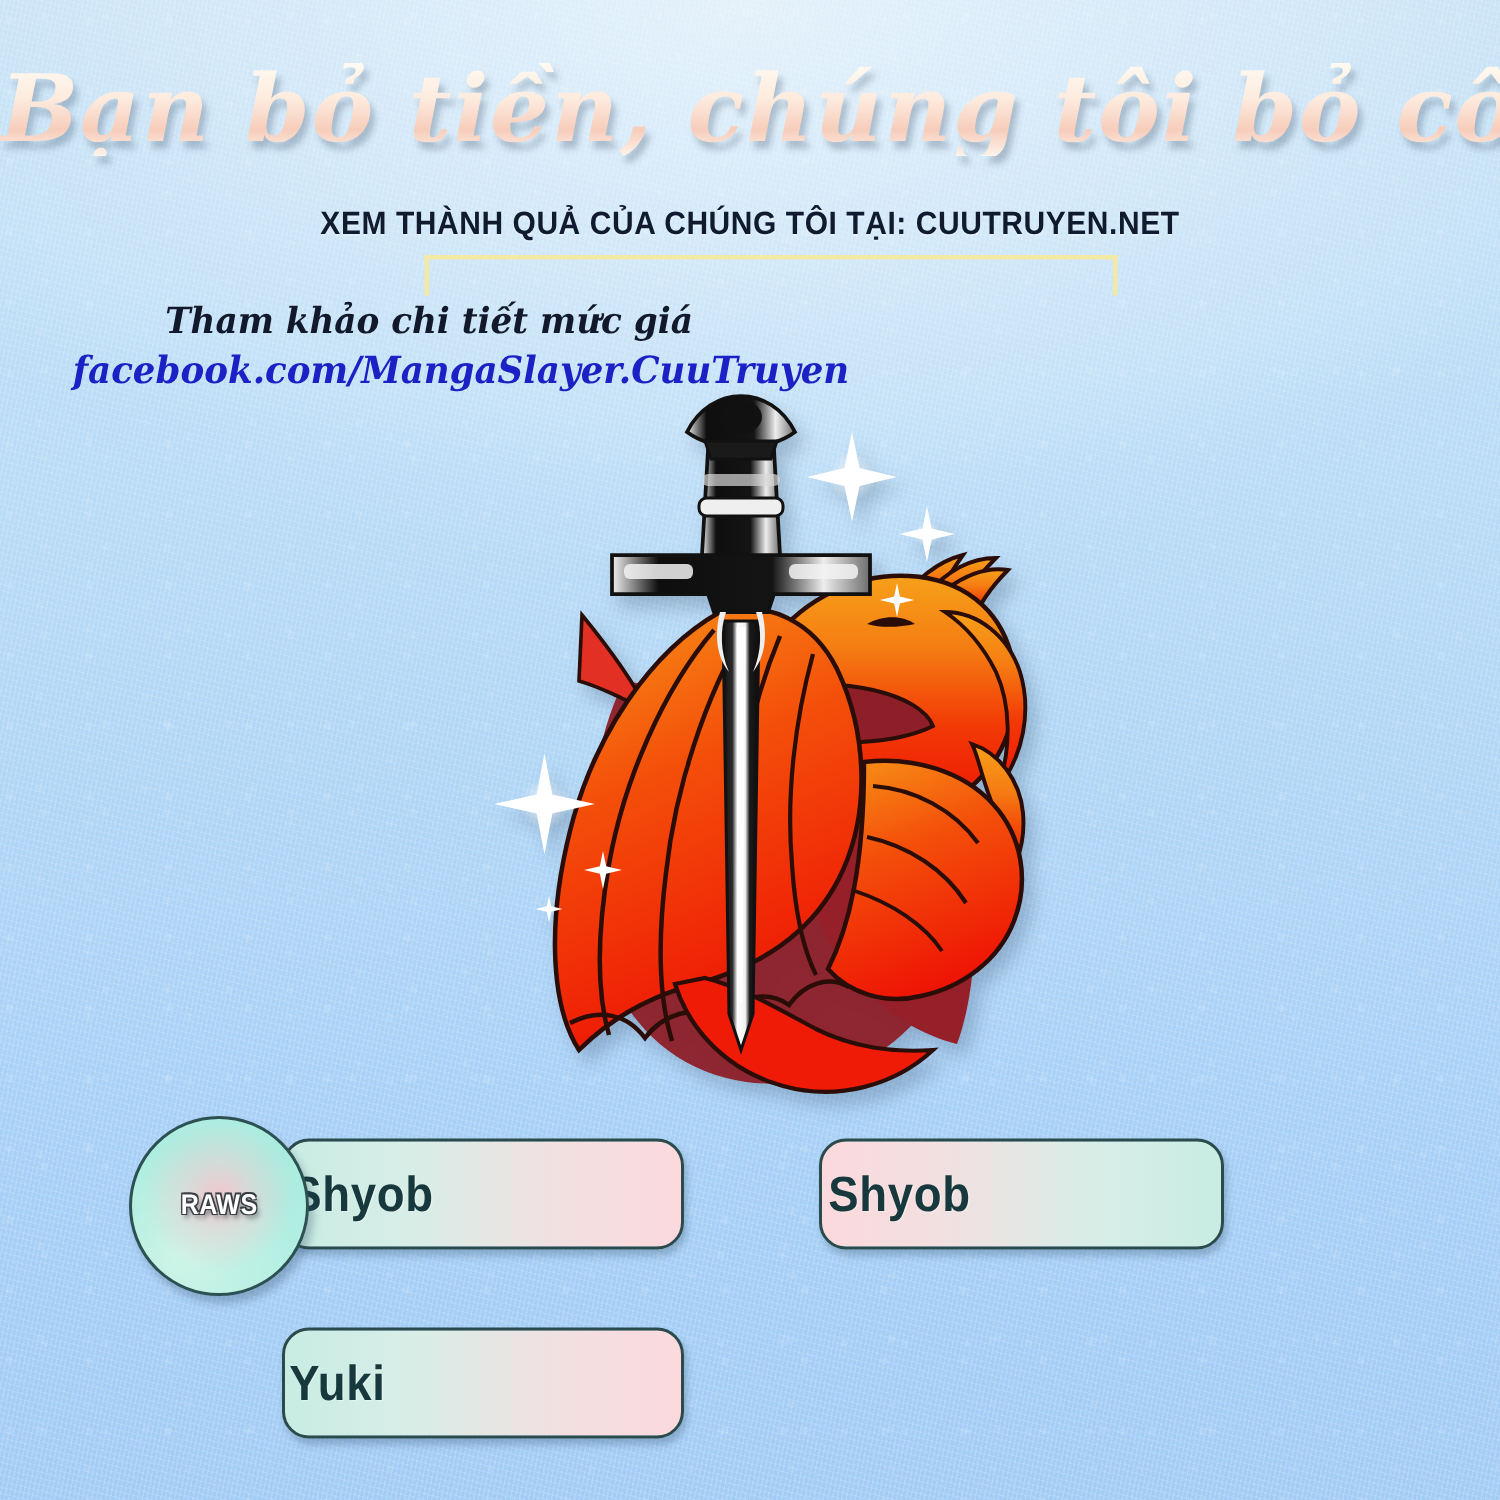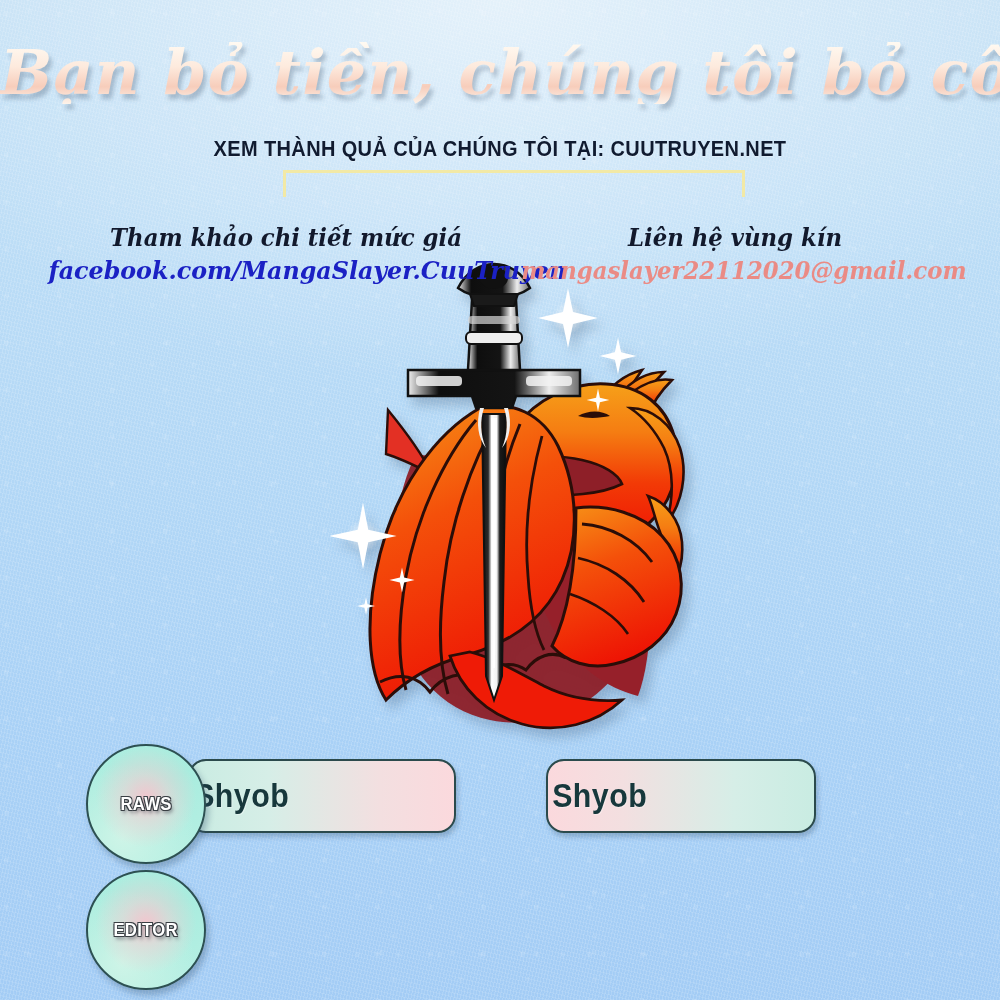--- a/index.html
+++ b/index.html
@@ -79,21 +79,20 @@
     box-sizing:border-box;
     z-index:5;
   }
 
   
   .contact{
     position:absolute;top:199px;
     text-align:center;
     z-index:6;
     font-family:"DejaVu Serif", serif;
-    margin-top:24px;
   }
   .contact.left{left:36px;width:500px;}
   .contact.right{right:40px;width:450px;}
   .contact .cap{
     font-style:italic;font-weight:700;
     font-size:24px;color:#12192c;
     letter-spacing:0;
     transform:scaleX(.95);
     white-space:nowrap;
   }
@@ -186,24 +185,20 @@
 
   <div class="subline">XEM THÀNH QUẢ CỦA CHÚNG TÔI TẠI: CUUTRUYEN.NET</div>
 
   <div class="bracket"></div>
 
   <div class="contact left">
     <div class="cap">Tham khảo chi tiết mức giá</div>
     <div class="val">facebook.com/MangaSlayer.CuuTruyen</div>
   </div>
 
-  <div class="contact right">
-    <div class="cap">Liên hệ vùng kín</div>
-    <div class="val">mangaslayer22112020@gmail.com</div>
-  </div>
 
   <div class="emblem">
     <svg viewBox="0 0 360 486" xmlns="http://www.w3.org/2000/svg">
       <defs>
         <linearGradient id="dragGrad" x1="0" y1="0" x2="0" y2="1">
           <stop offset="0%" stop-color="#f6a019"></stop>
           <stop offset="30%" stop-color="#f57d12"></stop>
           <stop offset="62%" stop-color="#f23a06"></stop>
           <stop offset="100%" stop-color="#ef1304"></stop>
         </linearGradient>
@@ -361,20 +356,20 @@
       </div>
     </div>
 
     <div class="credit-row row1 col-right">
       <div class="pill">
         <span>Shyob</span>
       </div>
     </div>
 
     <div class="credit-row row2 col-left">
-      <div class="circle">
-        <span>EDITOR</span>
+      <div class="pill">
+        <span>Yuki</span>
       </div>
     </div>
 
 
   </div>
 </div>
 
 </body></html>

